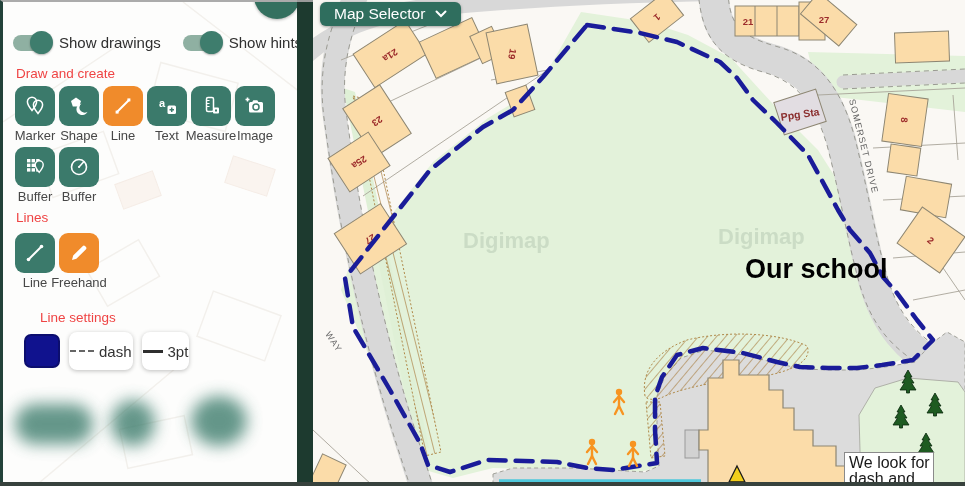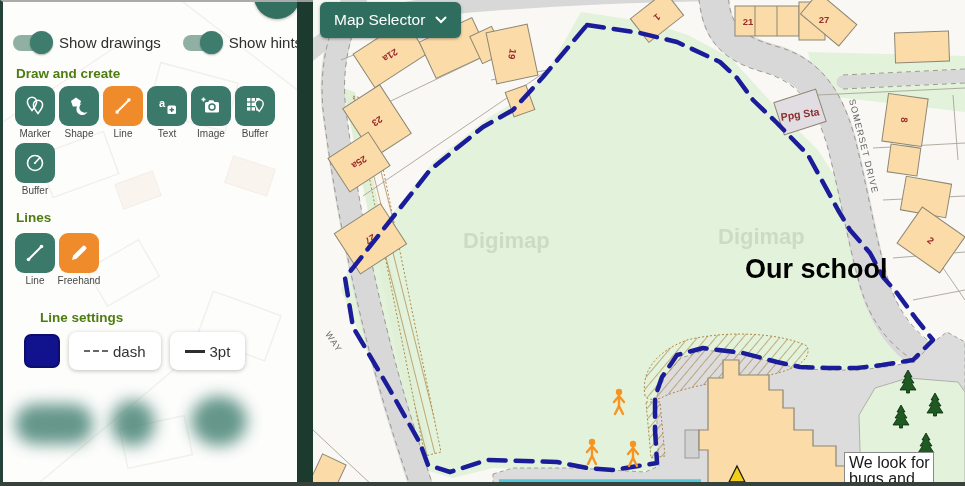--- a/index.html
+++ b/index.html
@@ -10,45 +10,45 @@
            border-top:2px solid #ababab;border-left:3px solid #23423a;box-sizing:border-box;overflow:hidden;}
   .faint-map{position:absolute;inset:0;opacity:.5;pointer-events:none;}
   .top-circle{position:absolute;left:251px;top:-29px;width:46px;height:46px;border-radius:50%;
               background:#34705F;border:none;box-shadow:0 1px 3px rgba(0,0,0,.3);}
   .toggles-row{position:absolute;left:10px;top:32px;display:flex;align-items:center;}
   .toggle-group{display:flex;align-items:center;cursor:pointer;}
   .switch{width:37px;height:16px;border-radius:9px;background:#8FB0A2;position:relative;display:inline-block;}
   .knob{position:absolute;right:-3px;top:-4px;width:23px;height:23px;border-radius:50%;
         background:#3E7D6D;box-shadow:0 1px 2px rgba(0,0,0,.3);}
   .toggle-label{font-size:15px;color:#2f2f2f;margin-left:9px;margin-right:22px;white-space:nowrap;}
-  .side-heading{position:absolute;left:13px;font-size:13.5px;font-weight:bold;color:#4d7c0f;margin:0;}
+  .side-heading{position:absolute;left:13px;font-size:13.5px;font-weight:normal;color:#ef4444;margin:0;}
   .tool-grid{position:absolute;left:10px;width:280px;display:flex;flex-wrap:wrap;}
   .tool{width:44px;display:flex;flex-direction:column;align-items:center;margin-bottom:4px;cursor:pointer;}
   .tool-btn{width:40px;height:40px;border-radius:9px;background:#3B7A6B;display:flex;
             align-items:center;justify-content:center;}
   .tool-btn.active{background:#F08B2B;}
-  .tool-label{font-size:10px;color:#474747;margin-top:2px;white-space:nowrap;}
+  .tool-label{font-size:13px;color:#474747;margin-top:2px;white-space:nowrap;}
   .settings-row{position:absolute;left:21px;top:330px;display:flex;align-items:center;gap:9px;}
   .swatch{width:36px;height:34px;border-radius:7px;background:#10128E;border:2px solid #0c0e6e;cursor:pointer;}
-  .style-btn{height:38px;padding:0 15px;background:#fff;border:none;border-radius:8px;
+  .style-btn{height:38px;padding:0 1px;background:#fff;border:none;border-radius:8px;
              box-shadow:0 1px 4px rgba(0,0,0,.25);font-size:15px;color:#333;
              display:flex;align-items:center;gap:5px;cursor:pointer;font-family:inherit;}
   .dash-sample{display:inline-block;width:24px;border-top:2px dashed #666;}
   .solid-sample{display:inline-block;width:20px;border-top:3px solid #2e2e2e;}
   .blur-zone{position:absolute;left:8px;top:378px;width:282px;height:98px;}
   .blob{position:absolute;background:#3E7D6D;filter:blur(8px);opacity:.8;}
   .blob1{left:4px;top:24px;width:78px;height:40px;border-radius:20px;}
   .blob2{left:100px;top:20px;width:44px;height:46px;border-radius:50%;}
   .blob3{left:180px;top:16px;width:56px;height:50px;border-radius:50%;}
   
   .divider{position:absolute;left:297px;top:0;width:16px;height:486px;background:#1D3A2F;border-top:2px solid #9a9a9a;box-sizing:border-box;}
   .bottom-bar{position:absolute;left:0;bottom:0;width:965px;height:4px;background:#37423D;z-index:50;}
   
   .map{position:absolute;left:313px;top:0;width:652px;height:486px;background:#F8F5F0;overflow:hidden;}
-  .map-selector{position:absolute;left:7px;top:2px;height:36px;padding:0 14px;background:#2F6E5E;
+  .map-selector{position:absolute;left:7px;top:2px;height:24px;padding:0 14px;background:#2F6E5E;
                 color:#fff;border:none;border-radius:6px;font-size:15.5px;font-family:inherit;
                 display:flex;align-items:center;gap:10px;box-shadow:0 1px 3px rgba(0,0,0,.35);cursor:pointer;z-index:20;}
   .we-look-box{position:absolute;left:531px;top:452px;width:90px;height:34px;background:#fff;
                border:1px solid #8a8a8a;font-size:16px;line-height:15.5px;color:#191919;
                padding:2px 4px;box-sizing:border-box;z-index:10;overflow:hidden;white-space:nowrap;}
 </style>
 </head>
 <body>
 
 <div class="app">
@@ -117,20 +117,31 @@
       </div>
       <div class="tool">
         <div class="tool-btn">
             <svg width="24" height="24" viewBox="0 0 24 24">
           <text x="4" y="13" font-size="11" font-weight="bold" fill="#fff" font-family="Liberation Sans, sans-serif">a</text>
           <rect x="12.5" y="11.5" width="8.5" height="8.5" rx="1.5" fill="#fff"></rect>
           <path d="M16.75 13.5v4.5M14.5 15.75h4.5" stroke="#3B7A6B" stroke-width="1.4"></path>
         </svg>
           </div>
         <div class="tool-label">Text</div>
+      </div>
+      <div class="tool">
+        <div class="tool-btn">
+            <svg width="24" height="24" viewBox="0 0 24 24">
+          <rect x="7.5" y="3.5" width="7" height="14" rx="1.5" fill="none" stroke="#fff" stroke-width="1.5"></rect>
+          <path d="M7.5 6.5h3M7.5 9.5h3M7.5 12.5h3" stroke="#fff" stroke-width="1.2"></path>
+          <rect x="14" y="13.5" width="6" height="6" rx="1" fill="#fff"></rect>
+          <rect x="16" y="15.5" width="2" height="2" fill="#3B7A6B"></rect>
+        </svg>
+          </div>
+        <div class="tool-label">Measure</div>
       </div>
       <div class="tool">
         <div class="tool-btn">
             <svg width="24" height="24" viewBox="0 0 24 24">
           <path d="M4.5 3.5v4M2.5 5.5h4" stroke="#fff" stroke-width="1.6"></path>
           <path d="M9.2 8l1.1-1.8h4L15.4 8h3.1A1.5 1.5 0 0 1 20 9.5V17a1.5 1.5 0 0 1-1.5 1.5h-11A1.5 1.5 0 0 1 6 17V9.5A1.5 1.5 0 0 1 7.5 8z" fill="#fff"></path>
           <circle cx="13" cy="13" r="3" fill="none" stroke="#3B7A6B" stroke-width="1.5"></circle>
         </svg>
           </div>
         <div class="tool-label">Image</div>
@@ -344,18 +355,18 @@
 
     <button class="map-selector">
       <span>Map Selector</span>
       <svg width="12" height="8" viewBox="0 0 12 8">
         <polyline points="1.5,1.5 6,6 10.5,1.5" fill="none" stroke="#fff" stroke-width="2" stroke-linecap="round"></polyline>
       </svg>
     </button>
 
     <div class="we-look-box">
       <div>We look for</div>
-      <div>bugs and</div>
+      <div>dash and</div>
     </div>
   </div>
 
   <div class="bottom-bar"></div>
 </div>
 
 </body></html>

